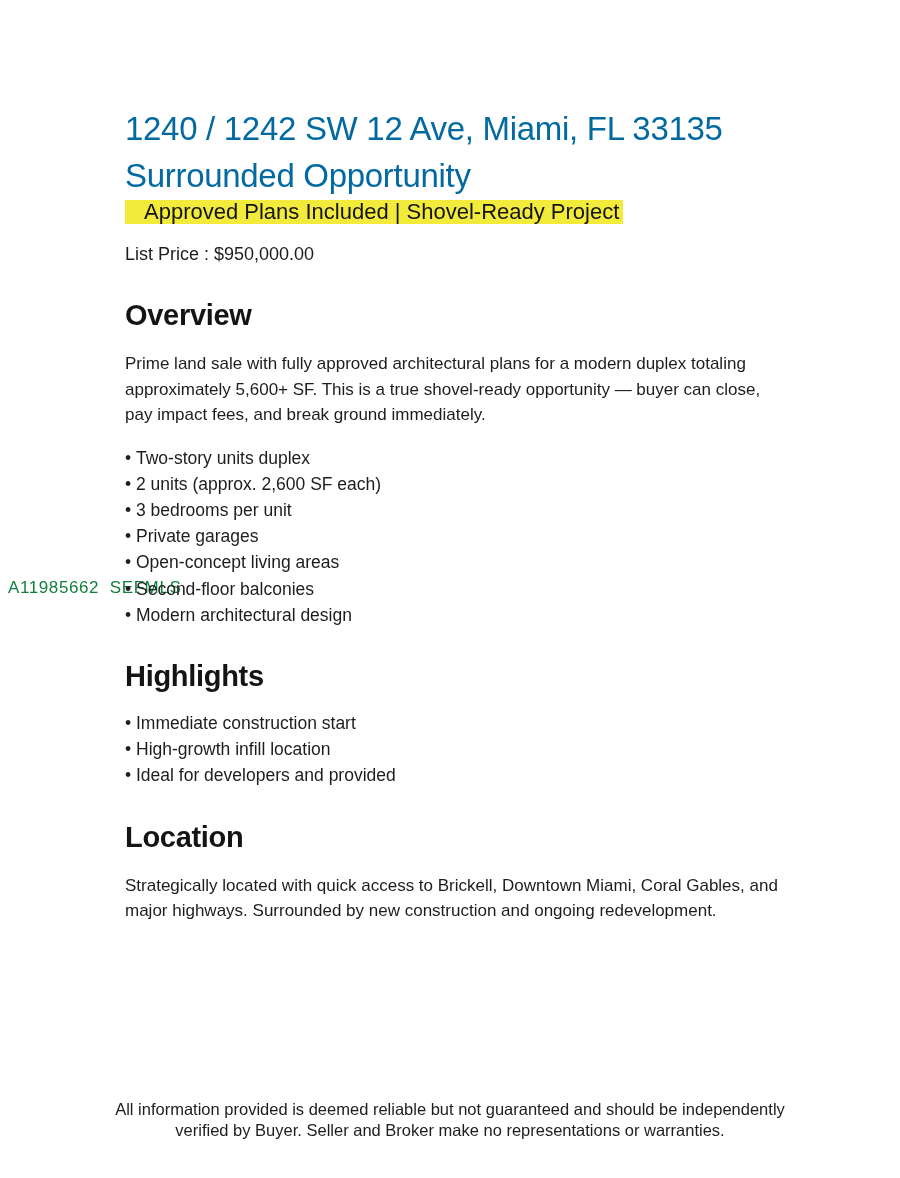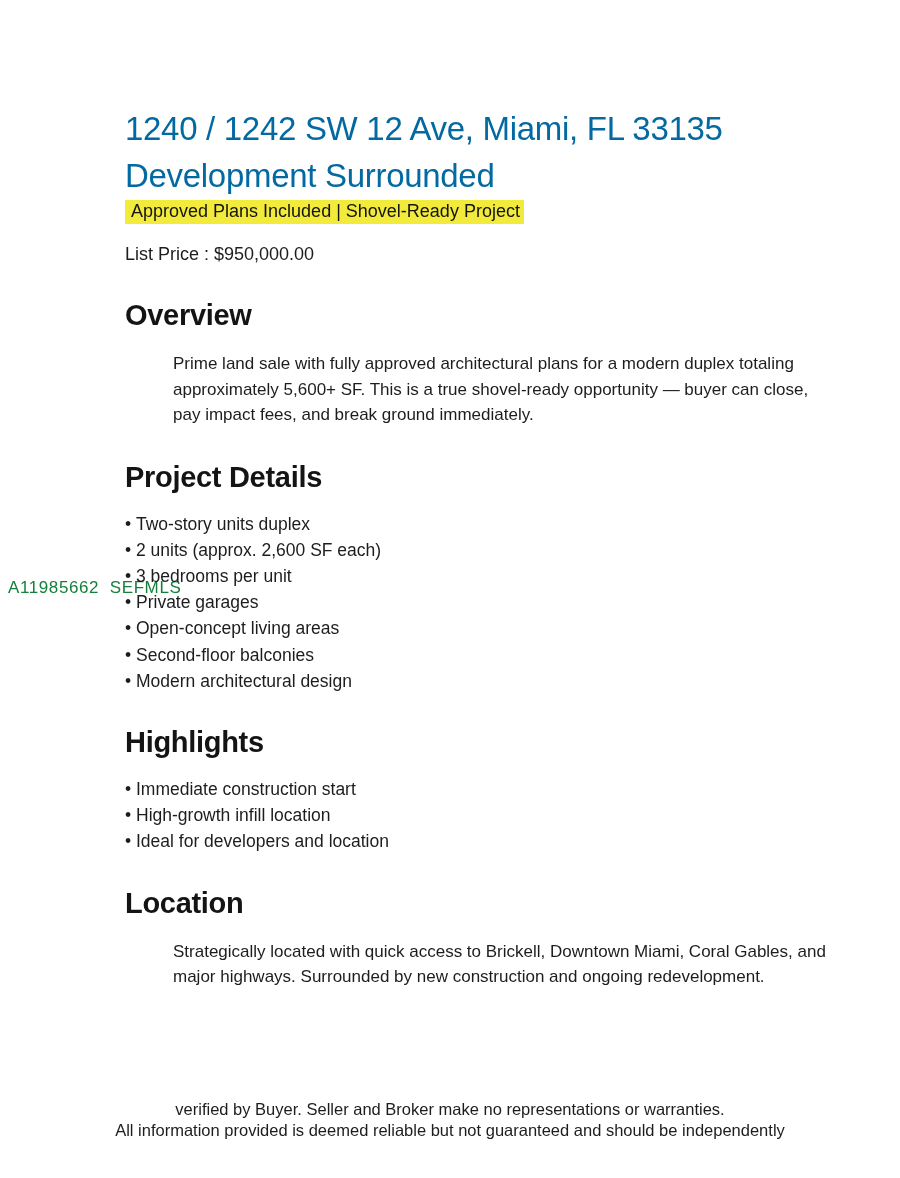--- a/index.html
+++ b/index.html
@@ -14,36 +14,36 @@
   .content { position:relative; z-index:1; padding:105px 90px 0 125px; }
 
   .title {
     font-size:33px; font-weight:400; color:#0369a1;
     line-height:47px; margin:0; white-space:nowrap; letter-spacing:-0.3px;
   }
   .banner-row { margin-top:1px; }
   .banner {
     display:inline-block;
     background:#f3eb3c;
-    font-size:18px; line-height:21px;
-    padding:1px 4px 2px 6px;
+    font-size:22px; line-height:21px;
+    padding:1px 4px 2px 19px;
     color:#141414;
   }
   .price { font-size:18px; line-height:22px; margin-top:19px; color:#1d1d1d; }
 
   h2 {
     font-size:29px; font-weight:700; color:#141414;
     line-height:34px; margin:0; letter-spacing:-0.3px;
   }
   .h-overview  { margin-top:33px; }
   .h-project   { margin-top:32px; }
   .h-highlights{ margin-top:31px; }
   .h-location  { margin-top:31px; }
 
-  .para { margin-top:19px;margin-left:48px; }
+  .para { margin-top:19px; }
   .para .line { font-size:17px; line-height:25.5px; white-space:nowrap; }
 
   ul.bullets { list-style:none; margin:17px 0 0 0; padding:0; }
   ul.bullets li { font-size:17.5px; line-height:26.2px; white-space:nowrap; }
   ul.bullets li::before { content:"\2022\00a0"; }
 
   .watermark {
     position:absolute; z-index:0;
     left:8px; top:578px;
     color:#15803d; font-size:17px; letter-spacing:0.6px;
@@ -59,59 +59,58 @@
 </head>
 <body>
 
 <div class="page">
 
   <div class="watermark">A11985662  SEFMLS</div>
 
   <div class="content">
 
     <div class="title">1240 / 1242 SW 12 Ave, Miami, FL 33135</div>
-    <div class="title">Development Surrounded</div>
+    <div class="title">Surrounded Opportunity</div>
 
     <div class="banner-row">
       <span class="banner">Approved Plans Included | Shovel-Ready Project</span>
     </div>
 
     <div class="price">List Price : $950,000.00</div>
 
     <h2 class="h-overview">Overview</h2>
     <div class="para">
       <div class="line">Prime land sale with fully approved architectural plans for a modern duplex totaling</div>
       <div class="line">approximately 5,600+ SF. This is a true shovel-ready opportunity — buyer can close,</div>
       <div class="line">pay impact fees, and break ground immediately.</div>
     </div>
 
-    <h2 class="h-project">Project Details</h2>
     <ul class="bullets">
       <li>Two-story units duplex</li>
       <li>2 units (approx. 2,600 SF each)</li>
       <li>3 bedrooms per unit</li>
       <li>Private garages</li>
       <li>Open-concept living areas</li>
       <li>Second-floor balconies</li>
       <li>Modern architectural design</li>
     </ul>
 
     <h2 class="h-highlights">Highlights</h2>
     <ul class="bullets">
       <li>Immediate construction start</li>
       <li>High-growth infill location</li>
-      <li>Ideal for developers and location</li>
+      <li>Ideal for developers and provided</li>
     </ul>
 
     <h2 class="h-location">Location</h2>
     <div class="para">
       <div class="line">Strategically located with quick access to Brickell, Downtown Miami, Coral Gables, and</div>
       <div class="line">major highways. Surrounded by new construction and ongoing redevelopment.</div>
     </div>
 
   </div>
 
   <div class="footer">
+    <div class="line">All information provided is deemed reliable but not guaranteed and should be independently</div>
     <div class="line">verified by Buyer. Seller and Broker make no representations or warranties.</div>
-    <div class="line">All information provided is deemed reliable but not guaranteed and should be independently</div>
   </div>
 
 </div>
 
 </body></html>

